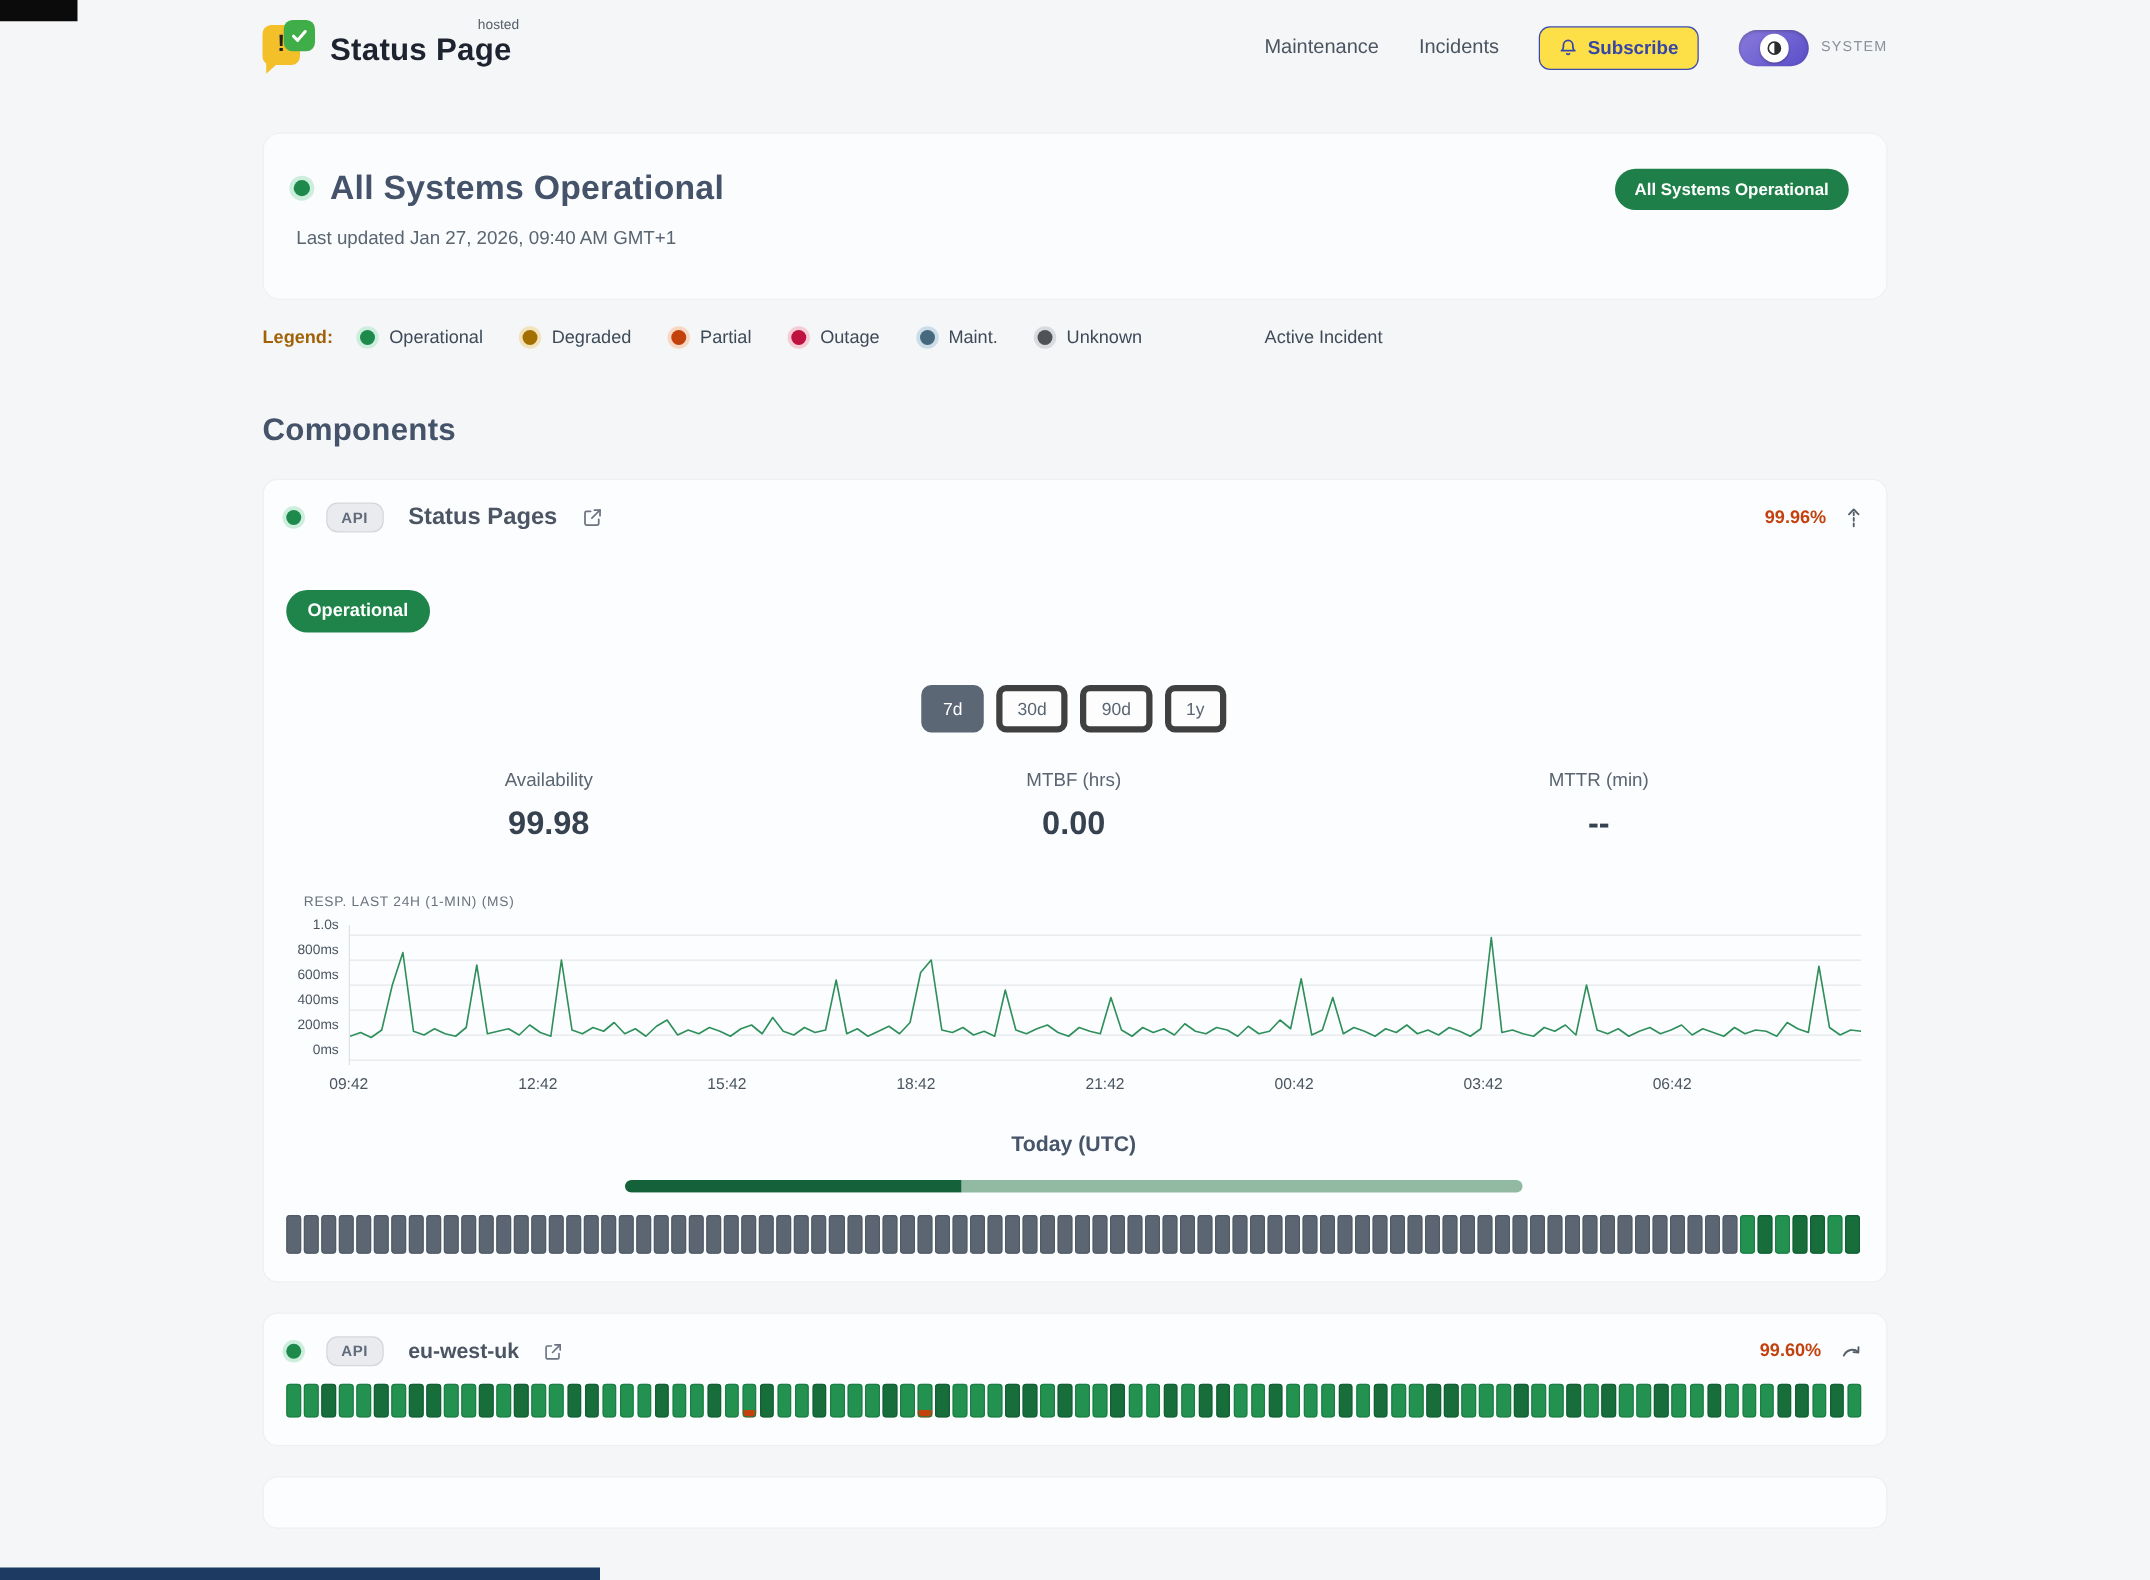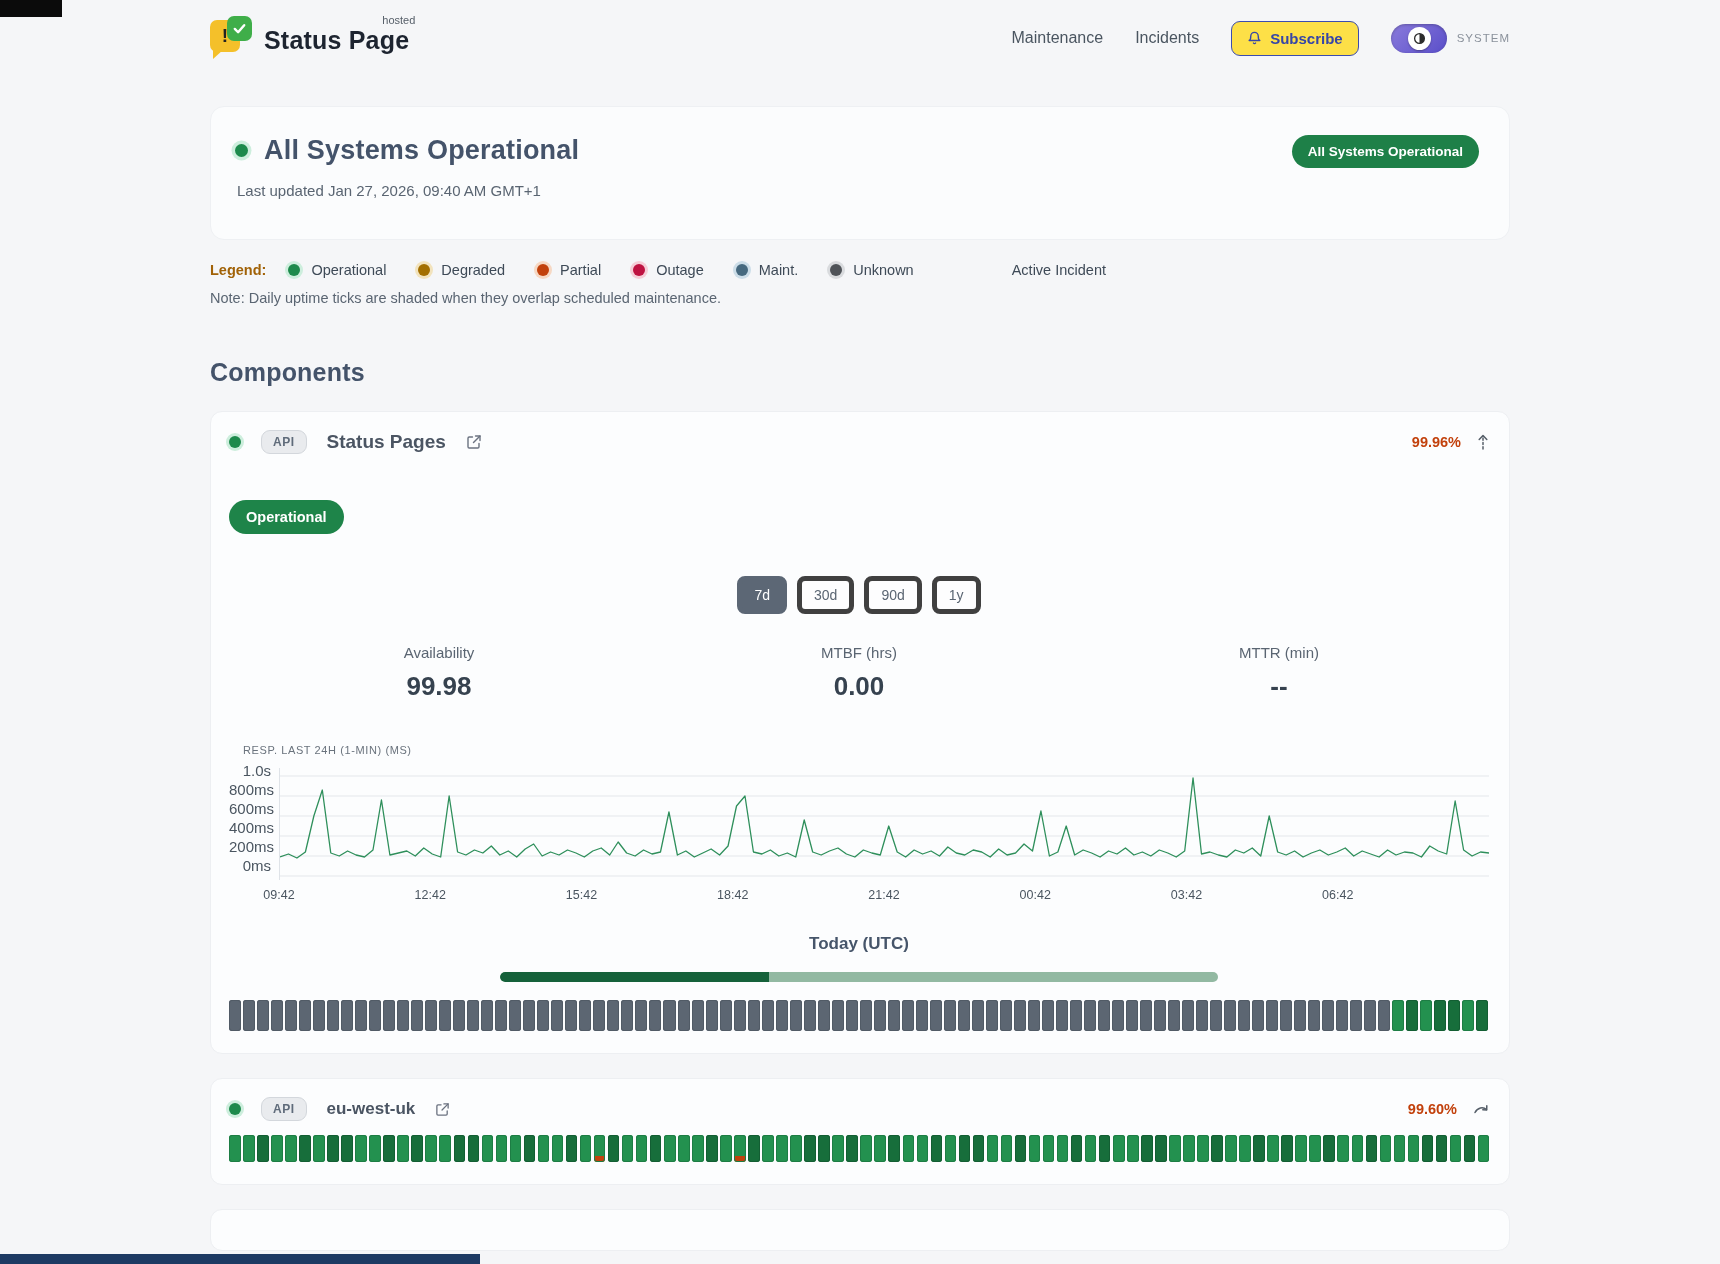--- a/index.html
+++ b/index.html
@@ -73,21 +73,21 @@
   .range-btn { font-size:14px; color:#5a6572; background:#fdfdfe; border:5px solid #404040; border-radius:8px; padding:6px 12px; min-width:38px; text-align:center; cursor:pointer; }
   .range-btn.active { background:#5c6775; border-color:#5c6775; color:#fff; }
 
   .stats-row { margin-top:30px; display:grid; grid-template-columns:1fr 1fr 1fr; text-align:center; }
   .stat-label { font-size:15px; color:#5a6572; }
   .stat-value { margin-top:10px; font-size:26px; font-weight:600; color:#36424f; }
 
   .chart-block { margin-top:42px; }
   .chart-title { font-size:11px; letter-spacing:.6px; color:#6a737d; margin-bottom:12px; padding-left:14px; }
   .chart-flex { display:flex; }
-  .y-axis { width:50px; padding-right:8px; display:flex; flex-direction:column; justify-content:space-between; text-align:right; font-size:15px; color:#4a5560; height:112px; transform:translateY(-6px); }
+  .y-axis { width:50px; padding-right:8px; display:flex; flex-direction:column; justify-content:space-between; text-align:right; font-size:11px; color:#4a5560; height:112px; transform:translateY(-6px); }
   .plot-area { flex:1; height:112px; position:relative; border-left:1px solid #dfe3e8; }
   .plot-area svg { position:absolute; inset:0; width:100%; height:100%; }
   .x-axis { margin-left:50px; position:relative; height:18px; margin-top:8px; font-size:12.5px; color:#4a5560; }
   .x-axis span { position:absolute; transform:translateX(-50%); white-space:nowrap; }
 
   .today-label { margin-top:28px; text-align:center; font-size:17px; font-weight:600; color:#46556a; }
   .today-bar { margin:18px auto 0; width:57%; height:10px; border-radius:6px; background:#92b9a2; overflow:hidden; }
   .today-fill { height:100%; background:#15613a; border-radius:6px 0 0 6px; }
 
   .history-label { margin-top:30px; text-align:center; font-size:17px; font-weight:600; color:#46556a; }
@@ -179,21 +179,20 @@
     <span class="legend-item">
         <span class="legend-dot" style="background: rgb(70, 105, 127); box-shadow: rgb(204, 221, 232) 0px 0px 0px 3px;"></span>
         <span>Maint.</span>
       </span>
     <span class="legend-item">
         <span class="legend-dot" style="background: rgb(79, 83, 88); box-shadow: rgb(217, 219, 222) 0px 0px 0px 3px;"></span>
         <span>Unknown</span>
       </span>
     <span class="legend-active">Active Incident</span>
   </div>
-  <div class="legend-note">Note: Daily uptime ticks are shaded when they overlap scheduled maintenance.</div>
 
   <div class="components-heading">Components</div>
 
   <div class="component-card">
     <div class="comp-header">
       <div class="comp-dot"></div>
       <span class="type-badge">API</span>
       <span class="comp-name">Status Pages</span>
       <span class="ext-link">
         <svg width="16" height="16" viewBox="0 0 16 16" fill="none" stroke="#6b7280" stroke-width="1.4" stroke-linecap="round" stroke-linejoin="round">

